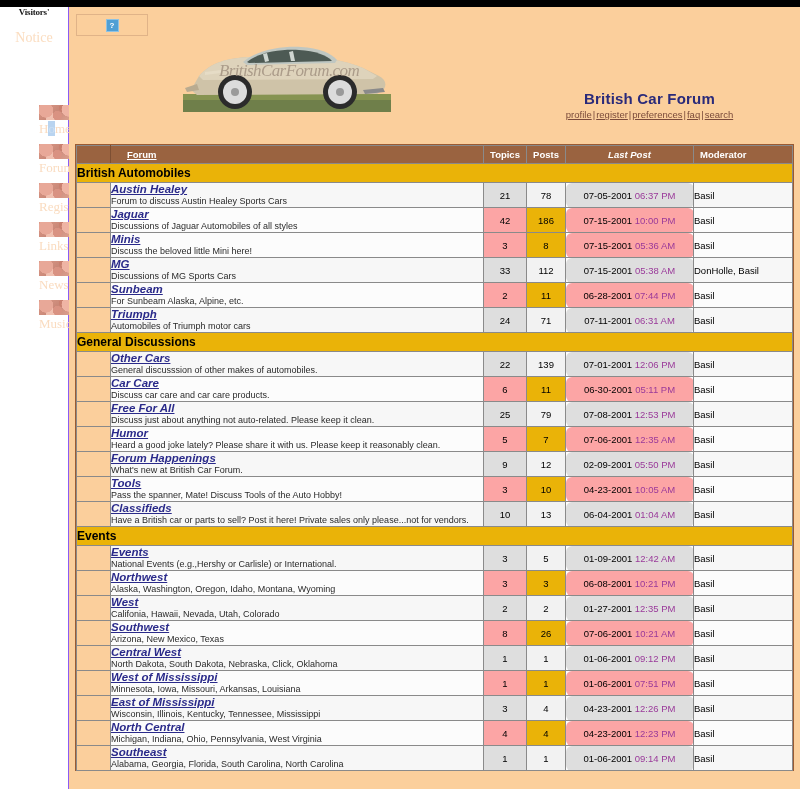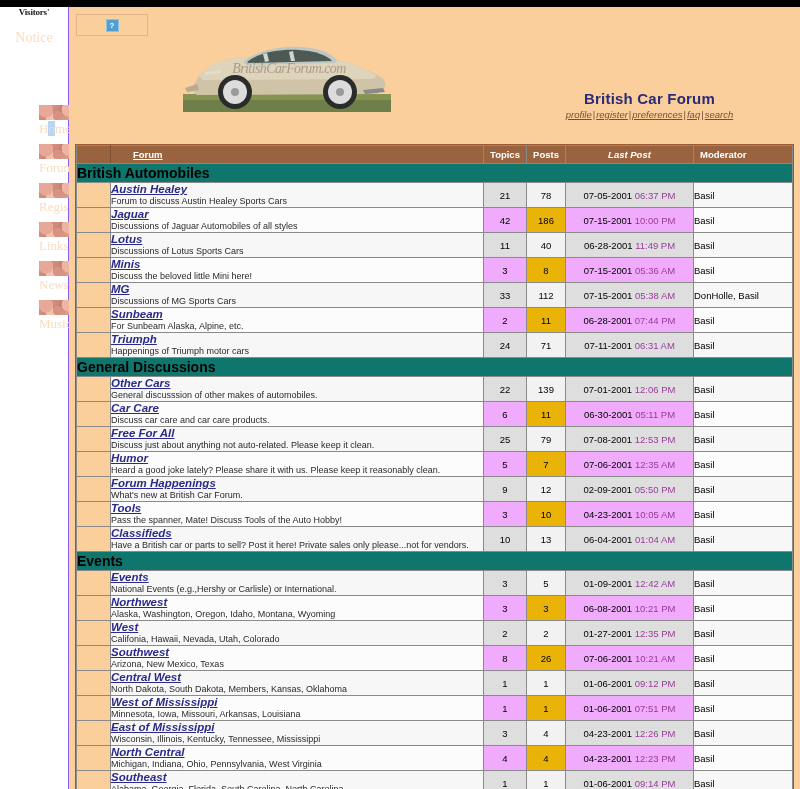--- a/index.html
+++ b/index.html
@@ -69,31 +69,31 @@
   }
 
   .hero{position:relative;height:95px;}
   .carimg{
     position:absolute;left:108px;top:-4px;width:220px;height:85px;
   }
   .cartext{
     position:absolute;left:115px;top:25px;width:210px;
     text-align:center;
     font-family:"Liberation Serif", serif;font-style:italic;
-    font-size:14px;color:#9b8a7a;opacity:.75;
+    font-size:17px;color:#9b8a7a;opacity:.75;
     letter-spacing:-0.6px;
   }
   .titleblock{
     position:absolute;left:430px;top:54px;width:301px;text-align:center;
   }
   .site-title{
     font-size:15px;font-weight:bold;color:#2a2a7a;letter-spacing:0.2px;
   }
   .navlinks{margin-top:2px;font-size:9.5px;color:#7a4a3a;}
-  .navlinks a{color:#7a4a3a;text-decoration:underline;font-style:italic;}
+  .navlinks a{color:#7a4a3a;text-decoration:underline;}
   .navlinks .sep{text-decoration:none;color:#7a4a3a;padding:0 1px;}
 
   .activelink{
     position:absolute;left:77px;top:108px;font-size:10px;
   }
   .activelink a{color:#3a3a8a;text-decoration:underline;}
 
   .memberline{
     position:absolute;right:6px;top:110px;text-align:right;
     font-size:9.5px;color:#3a3a3a;line-height:11px;
@@ -114,48 +114,48 @@
     padding:0;vertical-align:middle;
   }
   thead th{
     background:#9a6340;color:#ffffff;
     font-size:9.5px;font-weight:bold;
     height:17px;padding:0 5px;
     border:1px solid #9a6340;
     text-align:center;
   }
   thead th.th-icon{width:33px;border-right:1px solid #7d4f33;}
-  thead th.th-forum{width:auto;text-align:left;padding-left:22px;text-decoration:underline;}
+  thead th.th-forum{width:auto;text-align:left;padding-left:16px;text-decoration:underline;}
   thead th.th-topics{width:42px;}
   thead th.th-posts{width:38px;}
   thead th.th-last{width:127px;font-style:italic;}
   thead th.th-mod{width:92px;text-align:left;padding-left:6px;}
 
   td.cat{
-    background:#0f766e;
-    font-size:14px;font-weight:bold;color:#000;
+    background:#eab308;
+    font-size:12px;font-weight:bold;color:#000;
     height:18px;padding:0 0 0 8px;
     border-left:1px solid #8a8a8a;border-right:1px solid #8a8a8a;
   }
   td.ico{background:#fbcf9c;}
   td.fm{padding:3px 0 3px 8px;}
   .fm a{
     color:#2a2a8a;font-weight:bold;font-size:11.5px;
     text-decoration:underline;
     font-style:italic;
   }
   .fm .desc{font-size:9px;color:#2a2a2a;margin-top:1px;line-height:11px;}
   td.num{text-align:center;font-size:9.5px;}
-  td.lp{text-align:center;font-size:9.5px;white-space:nowrap;}
+  td.lp{text-align:center;font-size:9.5px;white-space:nowrap;border-radius:6px;}
   td.lp .tm{color:#9a3a9a;}
   td.mod{font-size:9.5px;padding-left:6px;}
 
   tr.odd td.num,tr.odd td.lp{background:#dedede;}
   tr.odd td.fm,tr.odd td.mod{background:#f7f7f7;}
-  tr.even td.num,tr.even td.lp{background:#f0abfc;}
+  tr.even td.num,tr.even td.lp{background:#fca5a5;}
   tr.even td.fm,tr.even td.mod{background:#fcfcfc;}
   tr.odd td.posts{background:#f2f2f2;}
   tr.even td.posts{background:#eab308;}
 </style>
 </head>
 <body>
 
 <div id="topbar"></div>
 
 <div id="page">
@@ -276,28 +276,20 @@
               <td class="mod">Basil</td>
             </tr>
             <tr class="even">
               <td class="ico"></td>
               <td class="fm"><a href="#">Jaguar</a><div class="desc">Discussions of Jaguar Automobiles of all styles</div></td>
               <td class="num topics">42</td>
               <td class="num posts">186</td>
               <td class="lp"><span>07-15-2001</span> <span class="tm">10:00 PM</span></td>
               <td class="mod">Basil</td>
             </tr>
-            <tr class="odd">
-              <td class="ico"></td>
-              <td class="fm"><a href="#">Lotus</a><div class="desc">Discussions of Lotus Sports Cars</div></td>
-              <td class="num topics">11</td>
-              <td class="num posts">40</td>
-              <td class="lp"><span>06-28-2001</span> <span class="tm">11:49 PM</span></td>
-              <td class="mod">Basil</td>
-            </tr>
             <tr class="even">
               <td class="ico"></td>
               <td class="fm"><a href="#">Minis</a><div class="desc">Discuss the beloved little Mini here!</div></td>
               <td class="num topics">3</td>
               <td class="num posts">8</td>
               <td class="lp"><span>07-15-2001</span> <span class="tm">05:36 AM</span></td>
               <td class="mod">Basil</td>
             </tr>
             <tr class="odd">
               <td class="ico"></td>
@@ -310,21 +302,21 @@
             <tr class="even">
               <td class="ico"></td>
               <td class="fm"><a href="#">Sunbeam</a><div class="desc">For Sunbeam Alaska, Alpine, etc.</div></td>
               <td class="num topics">2</td>
               <td class="num posts">11</td>
               <td class="lp"><span>06-28-2001</span> <span class="tm">07:44 PM</span></td>
               <td class="mod">Basil</td>
             </tr>
             <tr class="odd">
               <td class="ico"></td>
-              <td class="fm"><a href="#">Triumph</a><div class="desc">Happenings of Triumph motor cars</div></td>
+              <td class="fm"><a href="#">Triumph</a><div class="desc">Automobiles of Triumph motor cars</div></td>
               <td class="num topics">24</td>
               <td class="num posts">71</td>
               <td class="lp"><span>07-11-2001</span> <span class="tm">06:31 AM</span></td>
               <td class="mod">Basil</td>
             </tr>
             <tr>
               <td class="cat" colspan="6">General Discussions</td>
             </tr>
             <tr class="odd">
               <td class="ico"></td>
@@ -412,21 +404,21 @@
             <tr class="even">
               <td class="ico"></td>
               <td class="fm"><a href="#">Southwest</a><div class="desc">Arizona, New Mexico, Texas</div></td>
               <td class="num topics">8</td>
               <td class="num posts">26</td>
               <td class="lp"><span>07-06-2001</span> <span class="tm">10:21 AM</span></td>
               <td class="mod">Basil</td>
             </tr>
             <tr class="odd">
               <td class="ico"></td>
-              <td class="fm"><a href="#">Central West</a><div class="desc">North Dakota, South Dakota, Members, Kansas, Oklahoma</div></td>
+              <td class="fm"><a href="#">Central West</a><div class="desc">North Dakota, South Dakota, Nebraska, Click, Oklahoma</div></td>
               <td class="num topics">1</td>
               <td class="num posts">1</td>
               <td class="lp"><span>01-06-2001</span> <span class="tm">09:12 PM</span></td>
               <td class="mod">Basil</td>
             </tr>
             <tr class="even">
               <td class="ico"></td>
               <td class="fm"><a href="#">West of Mississippi</a><div class="desc">Minnesota, Iowa, Missouri, Arkansas, Louisiana</div></td>
               <td class="num topics">1</td>
               <td class="num posts">1</td>

